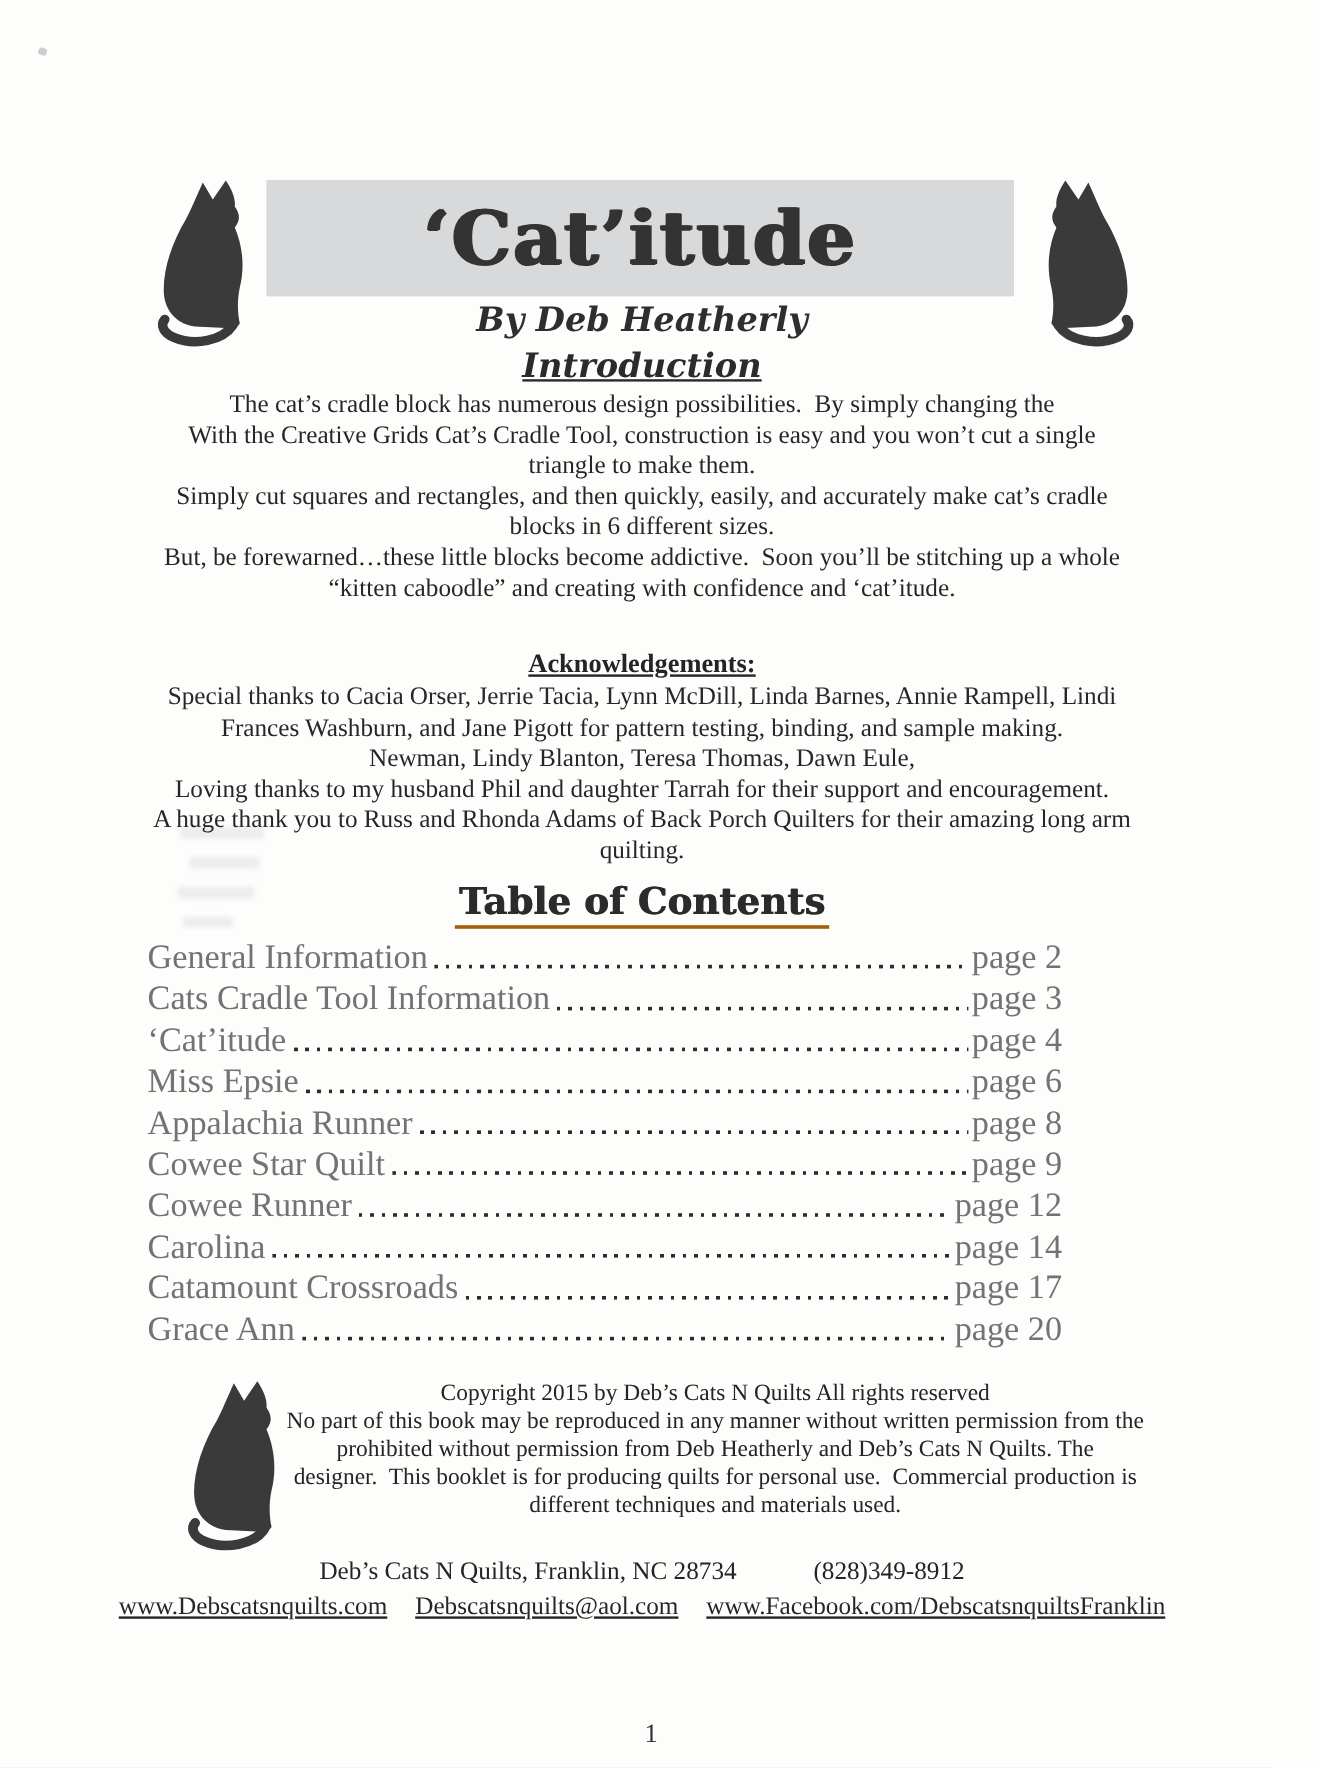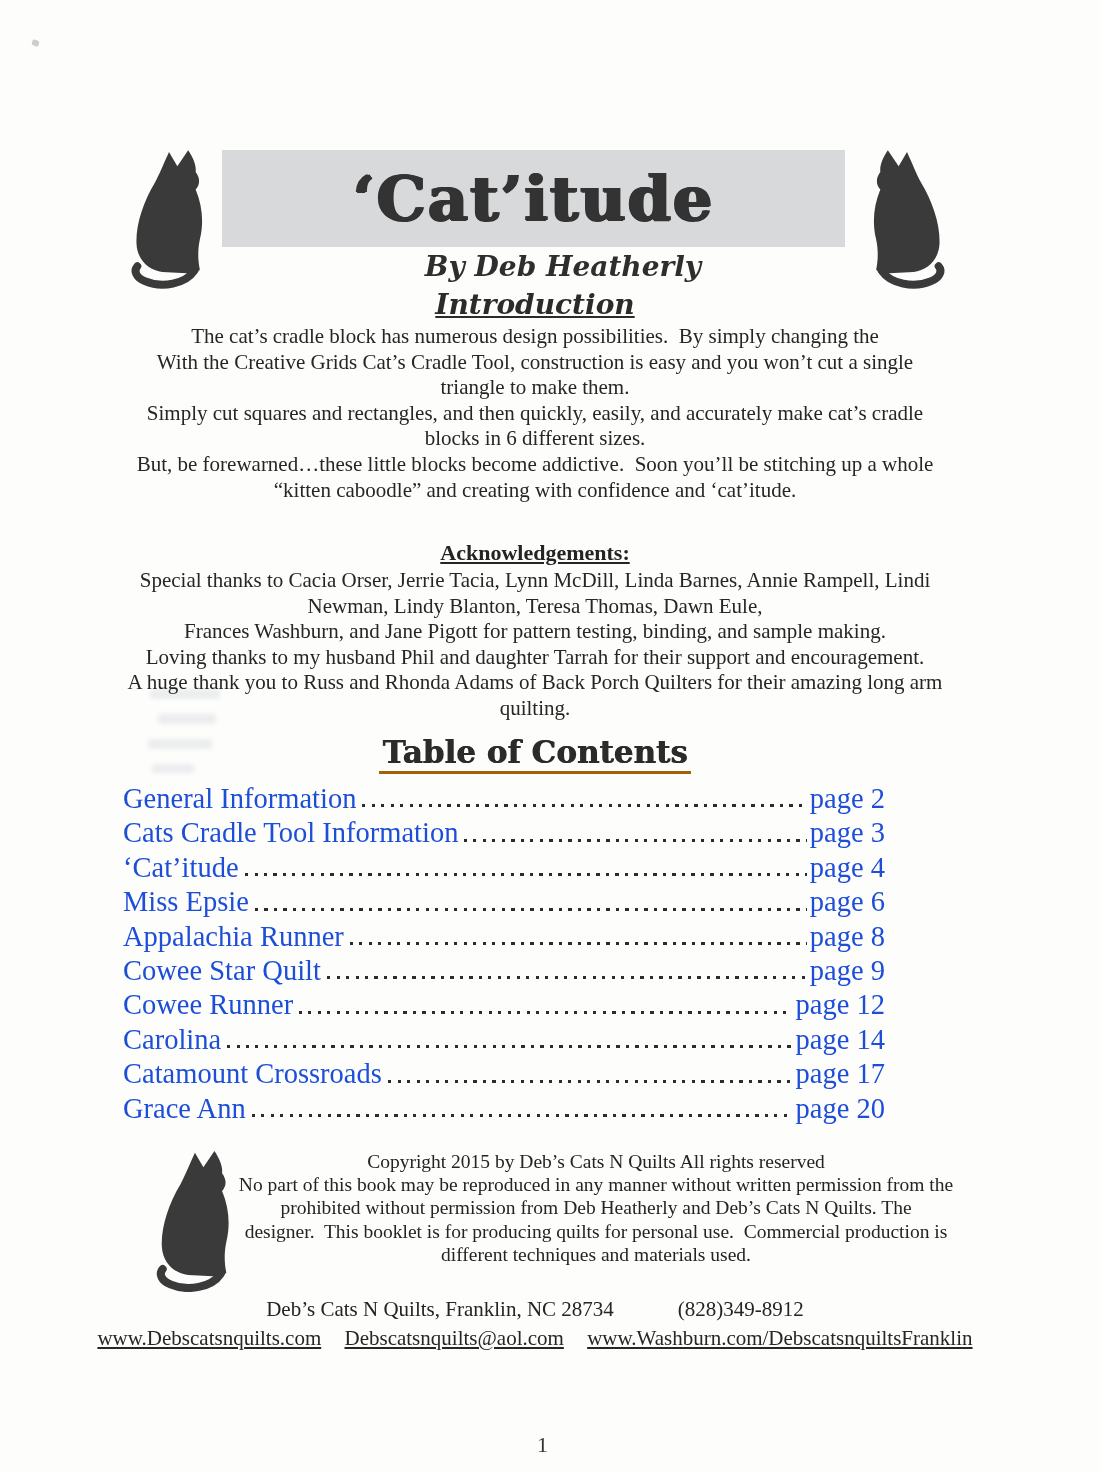--- a/index.html
+++ b/index.html
@@ -23,21 +23,21 @@
   
   .cat{position:absolute;}
   .cat svg{width:100%;height:100%;display:block;}
   .cat-left{left:124px;top:138px;width:100px;height:158px;}
   .cat-right{left:852px;top:138px;width:100px;height:158px;transform:scaleX(-1);}
   .cat-bottom{left:148px;top:1146px;width:104px;height:146px;}
 
   .byline{
     position:absolute;left:0;top:250px;width:1070px;text-align:center;
     font-family:"DejaVu Serif",serif;font-weight:bold;font-style:italic;
-    font-size:28px;color:#2e2e2e;margin-left:28px;
+    font-size:28px;color:#2e2e2e;
   }
 
   
   .intro{position:absolute;left:85px;top:288px;width:900px;text-align:center;}
   .intro h2{
     margin:0 0 3px;font-family:"DejaVu Serif",serif;font-style:italic;
     font-weight:bold;font-size:28px;color:#2b2b2b;text-decoration:underline;
   }
   .tline{font-size:21px;line-height:25.6px;white-space:pre-wrap;}
 
@@ -49,21 +49,21 @@
   }
 
   
   .toc-title{position:absolute;left:0;top:734px;width:1070px;text-align:center;}
   .toc-title span{
     font-family:"DejaVu Serif",serif;font-weight:bold;font-size:31px;color:#2b2b2b;
     border-bottom:3px solid #a16207;padding:0 3px 1px;
     text-shadow:0.7px 0 0 #2b2b2b;
   }
   .toc{position:absolute;left:123px;top:782px;width:762px;}
-  .toc-row{display:flex;align-items:baseline;font-size:28.5px;line-height:34.4px;color:#1d4ed8;}
+  .toc-row{display:flex;align-items:baseline;font-size:28.5px;line-height:34.4px;color:#737373;}
   .toc-item-title{white-space:nowrap;}
   .toc-page{white-space:nowrap;}
   .leader{flex:1;align-self:stretch;position:relative;min-width:26px;}
   .leader::after{
     content:"";position:absolute;left:6px;right:3px;bottom:9px;height:3px;
     background:repeating-linear-gradient(to right,#2c2c2c 0 3px,transparent 3px 9.5px);
   }
 
   
   .copyright{position:absolute;left:228px;top:1150px;width:736px;text-align:center;}
@@ -136,23 +136,23 @@
         <div class="tline">“kitten caboodle” and creating with confidence and ‘cat’itude.</div>
       </div>
   </section>
 
   <section class="ack">
     <h3>Acknowledgements:</h3>
     <div>
 
         <div class="tline">Special thanks to Cacia Orser, Jerrie Tacia, Lynn McDill, Linda Barnes, Annie Rampell, Lindi</div>
 
+        <div class="tline">Frances Washburn, and Jane Pigott for pattern testing, binding, and sample making.</div>
+
         <div class="tline">Newman, Lindy Blanton, Teresa Thomas, Dawn Eule,</div>
-
-        <div class="tline">Frances Washburn, and Jane Pigott for pattern testing, binding, and sample making.</div>
 
         <div class="tline">Loving thanks to my husband Phil and daughter Tarrah for their support and encouragement.</div>
 
         <div class="tline">A huge thank you to Russ and Rhonda Adams of Back Porch Quilters for their amazing long arm</div>
 
         <div class="tline">quilting.</div>
       </div>
   </section>
 
   <div class="toc-title">
@@ -245,19 +245,19 @@
     <div>
       <span>Deb’s Cats N Quilts, Franklin, NC 28734</span><span class="contact-phone">(828)349-8912</span>
     </div>
     <div class="links">
       
     
         <a>www.Debscatsnquilts.com</a>
       
         <a>Debscatsnquilts@aol.com</a>
       
-        <a>www.Washburn.com/DebscatsnquiltsFranklin</a>
+        <a>www.Facebook.com/DebscatsnquiltsFranklin</a>
       </div>
   </div>
 
   <div class="pagenum">1</div>
 
 </div>
 
 </body></html>

